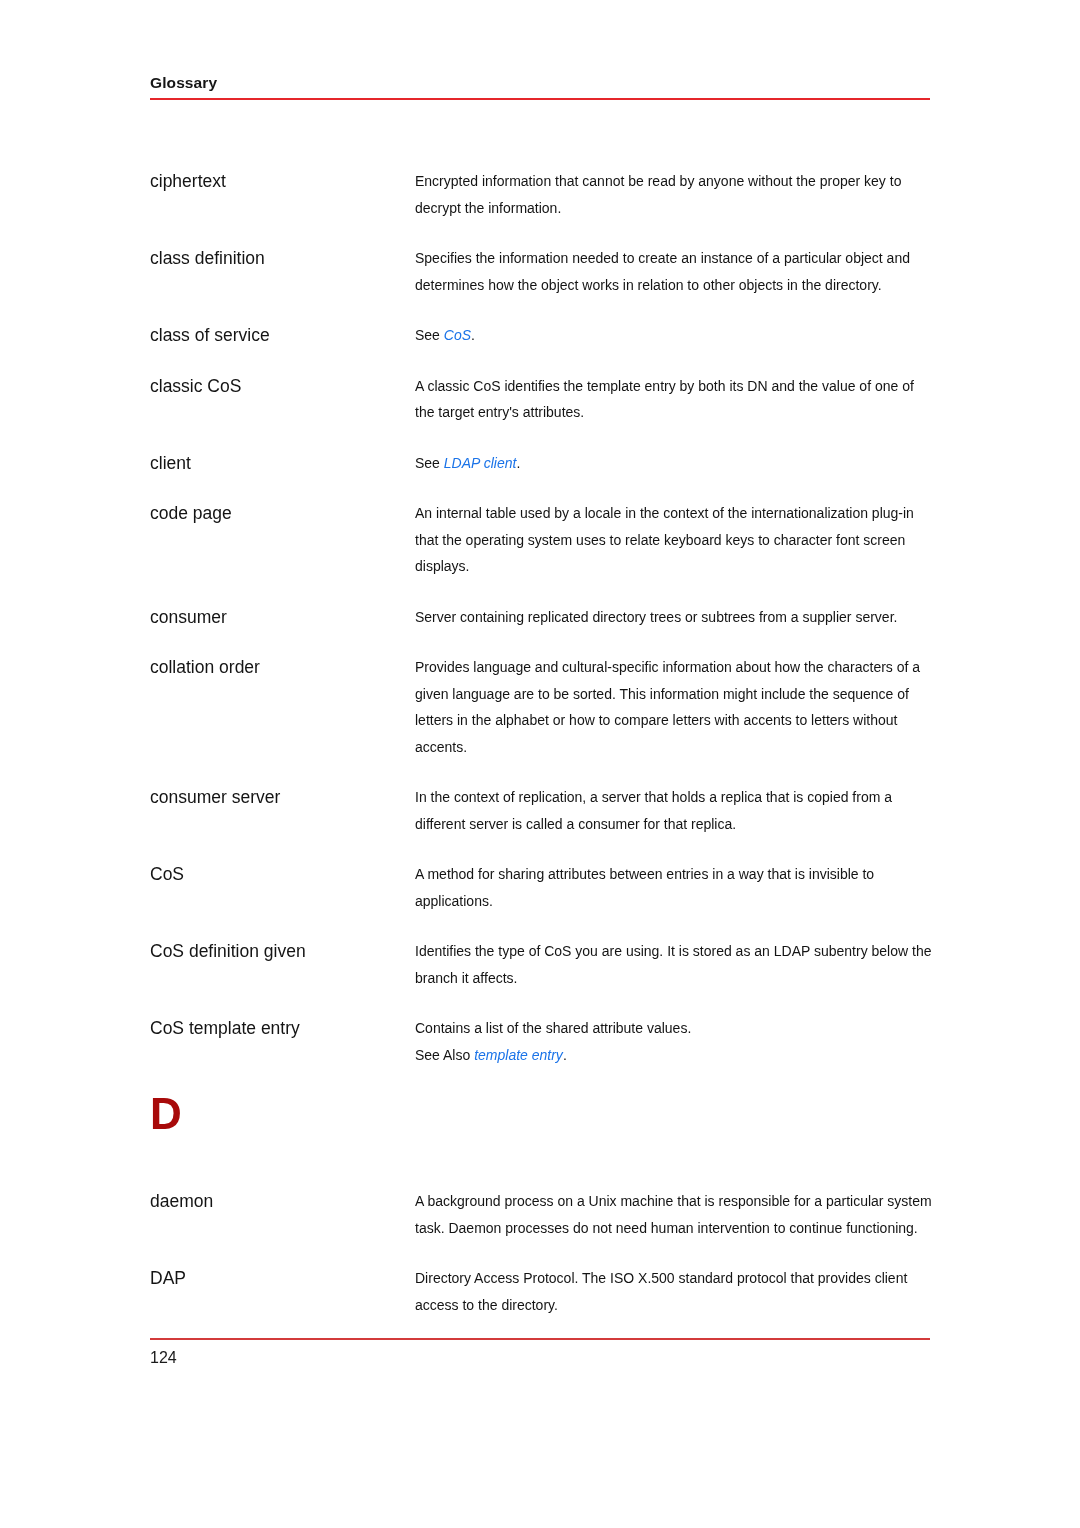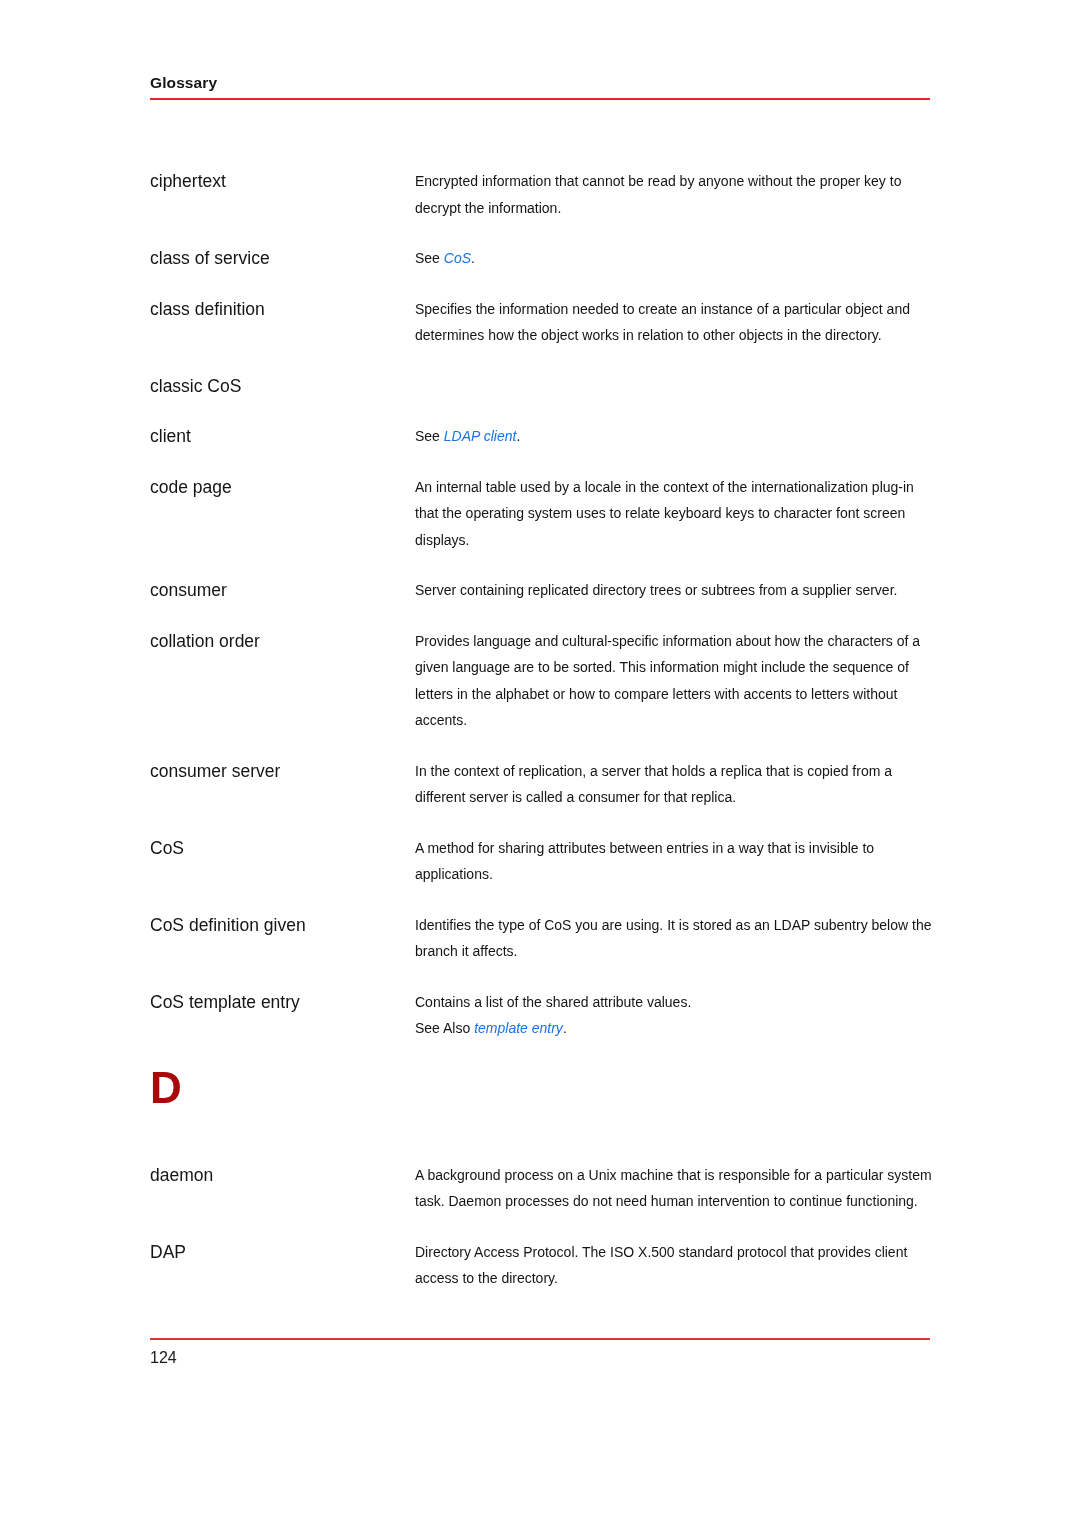--- a/index.html
+++ b/index.html
@@ -124,35 +124,38 @@
   <div class="glossary">
 
     <div class="entry">
       <div class="term">ciphertext</div>
       <div class="definition">
         <p>Encrypted information that cannot be read by anyone without the proper key to decrypt the information.</p>
       </div>
     </div>
 
     <div class="entry">
+      <div class="term">class definition</div>
+      <div class="definition">
+        <p>Specifies the information needed to create an instance of a particular object and determines how the object works in relation to other objects in the directory.</p>
+      </div>
+    </div>
+
+    <div class="entry">
       <div class="term">class of service</div>
       <div class="definition">
         <p><span>See </span><span class="xref">CoS</span><span>.</span></p>
       </div>
     </div>
 
     <div class="entry">
-      <div class="term">class definition</div>
-      <div class="definition">
-        <p>Specifies the information needed to create an instance of a particular object and determines how the object works in relation to other objects in the directory.</p>
-      </div>
-    </div>
-
-    <div class="entry">
       <div class="term">classic CoS</div>
+      <div class="definition">
+        <p>A classic CoS identifies the template entry by both its DN and the value of one of the target entry's attributes.</p>
+      </div>
     </div>
 
     <div class="entry">
       <div class="term">client</div>
       <div class="definition">
         <p><span>See </span><span class="xref">LDAP client</span><span>.</span></p>
       </div>
     </div>
 
     <div class="entry">

